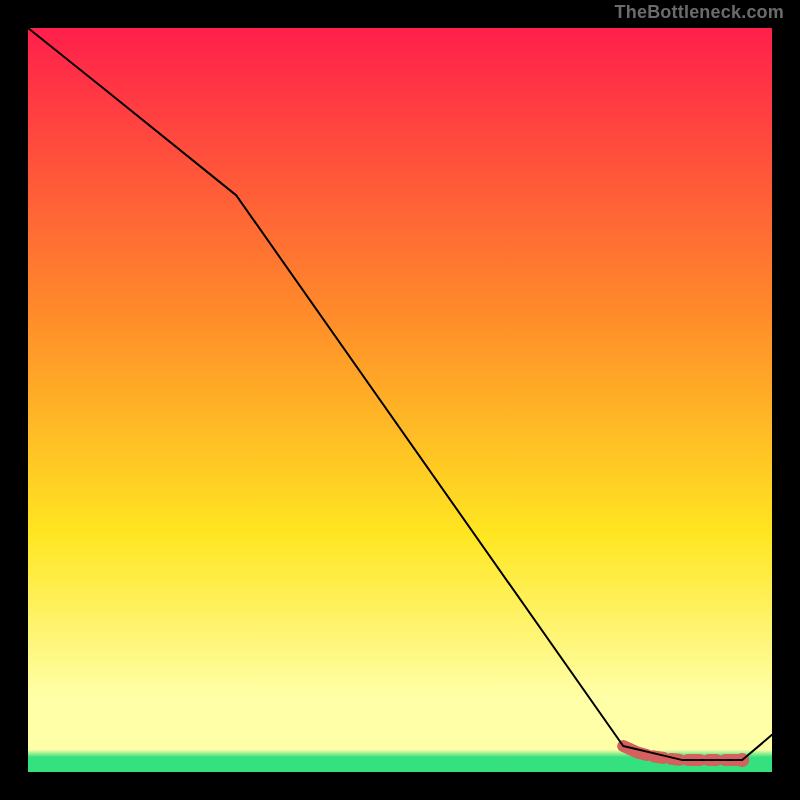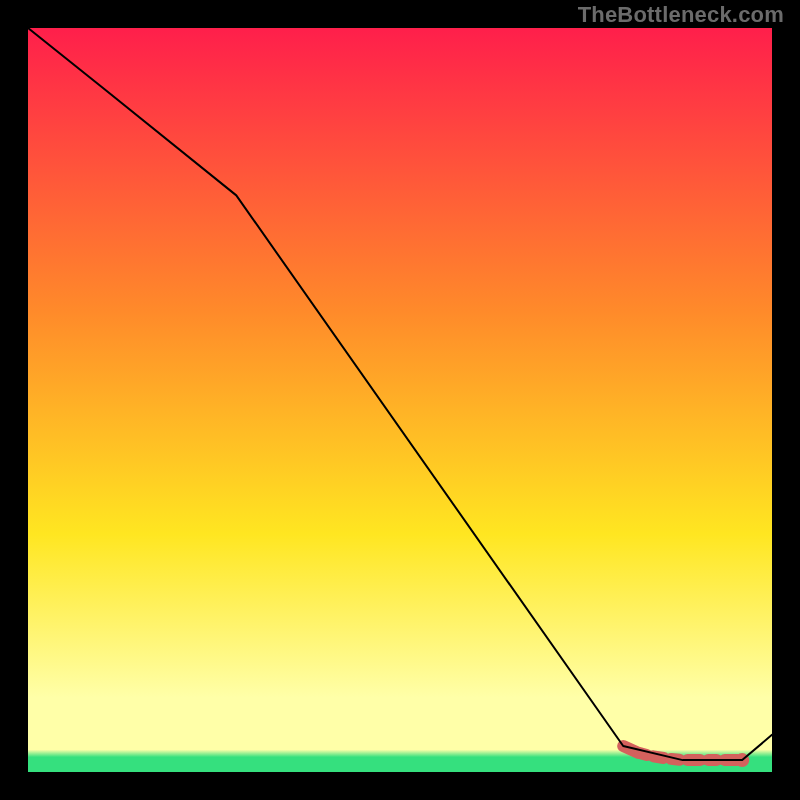--- a/index.html
+++ b/index.html
@@ -14,21 +14,21 @@
   .frame {
     position: relative;
     width: 800px;
     height: 800px;
     background: #000;
   }
   .watermark {
     position: absolute;
     top: 2px;
     right: 16px;
-    font-size: 22px;
+    font-size: 18px;
     font-weight: 600;
     color: #6b6b6b;
     letter-spacing: 0.2px;
     z-index: 20;
   }
   .plot-wrap {
     position: absolute;
     left: 28px;
     top: 28px;
     width: 744px;

